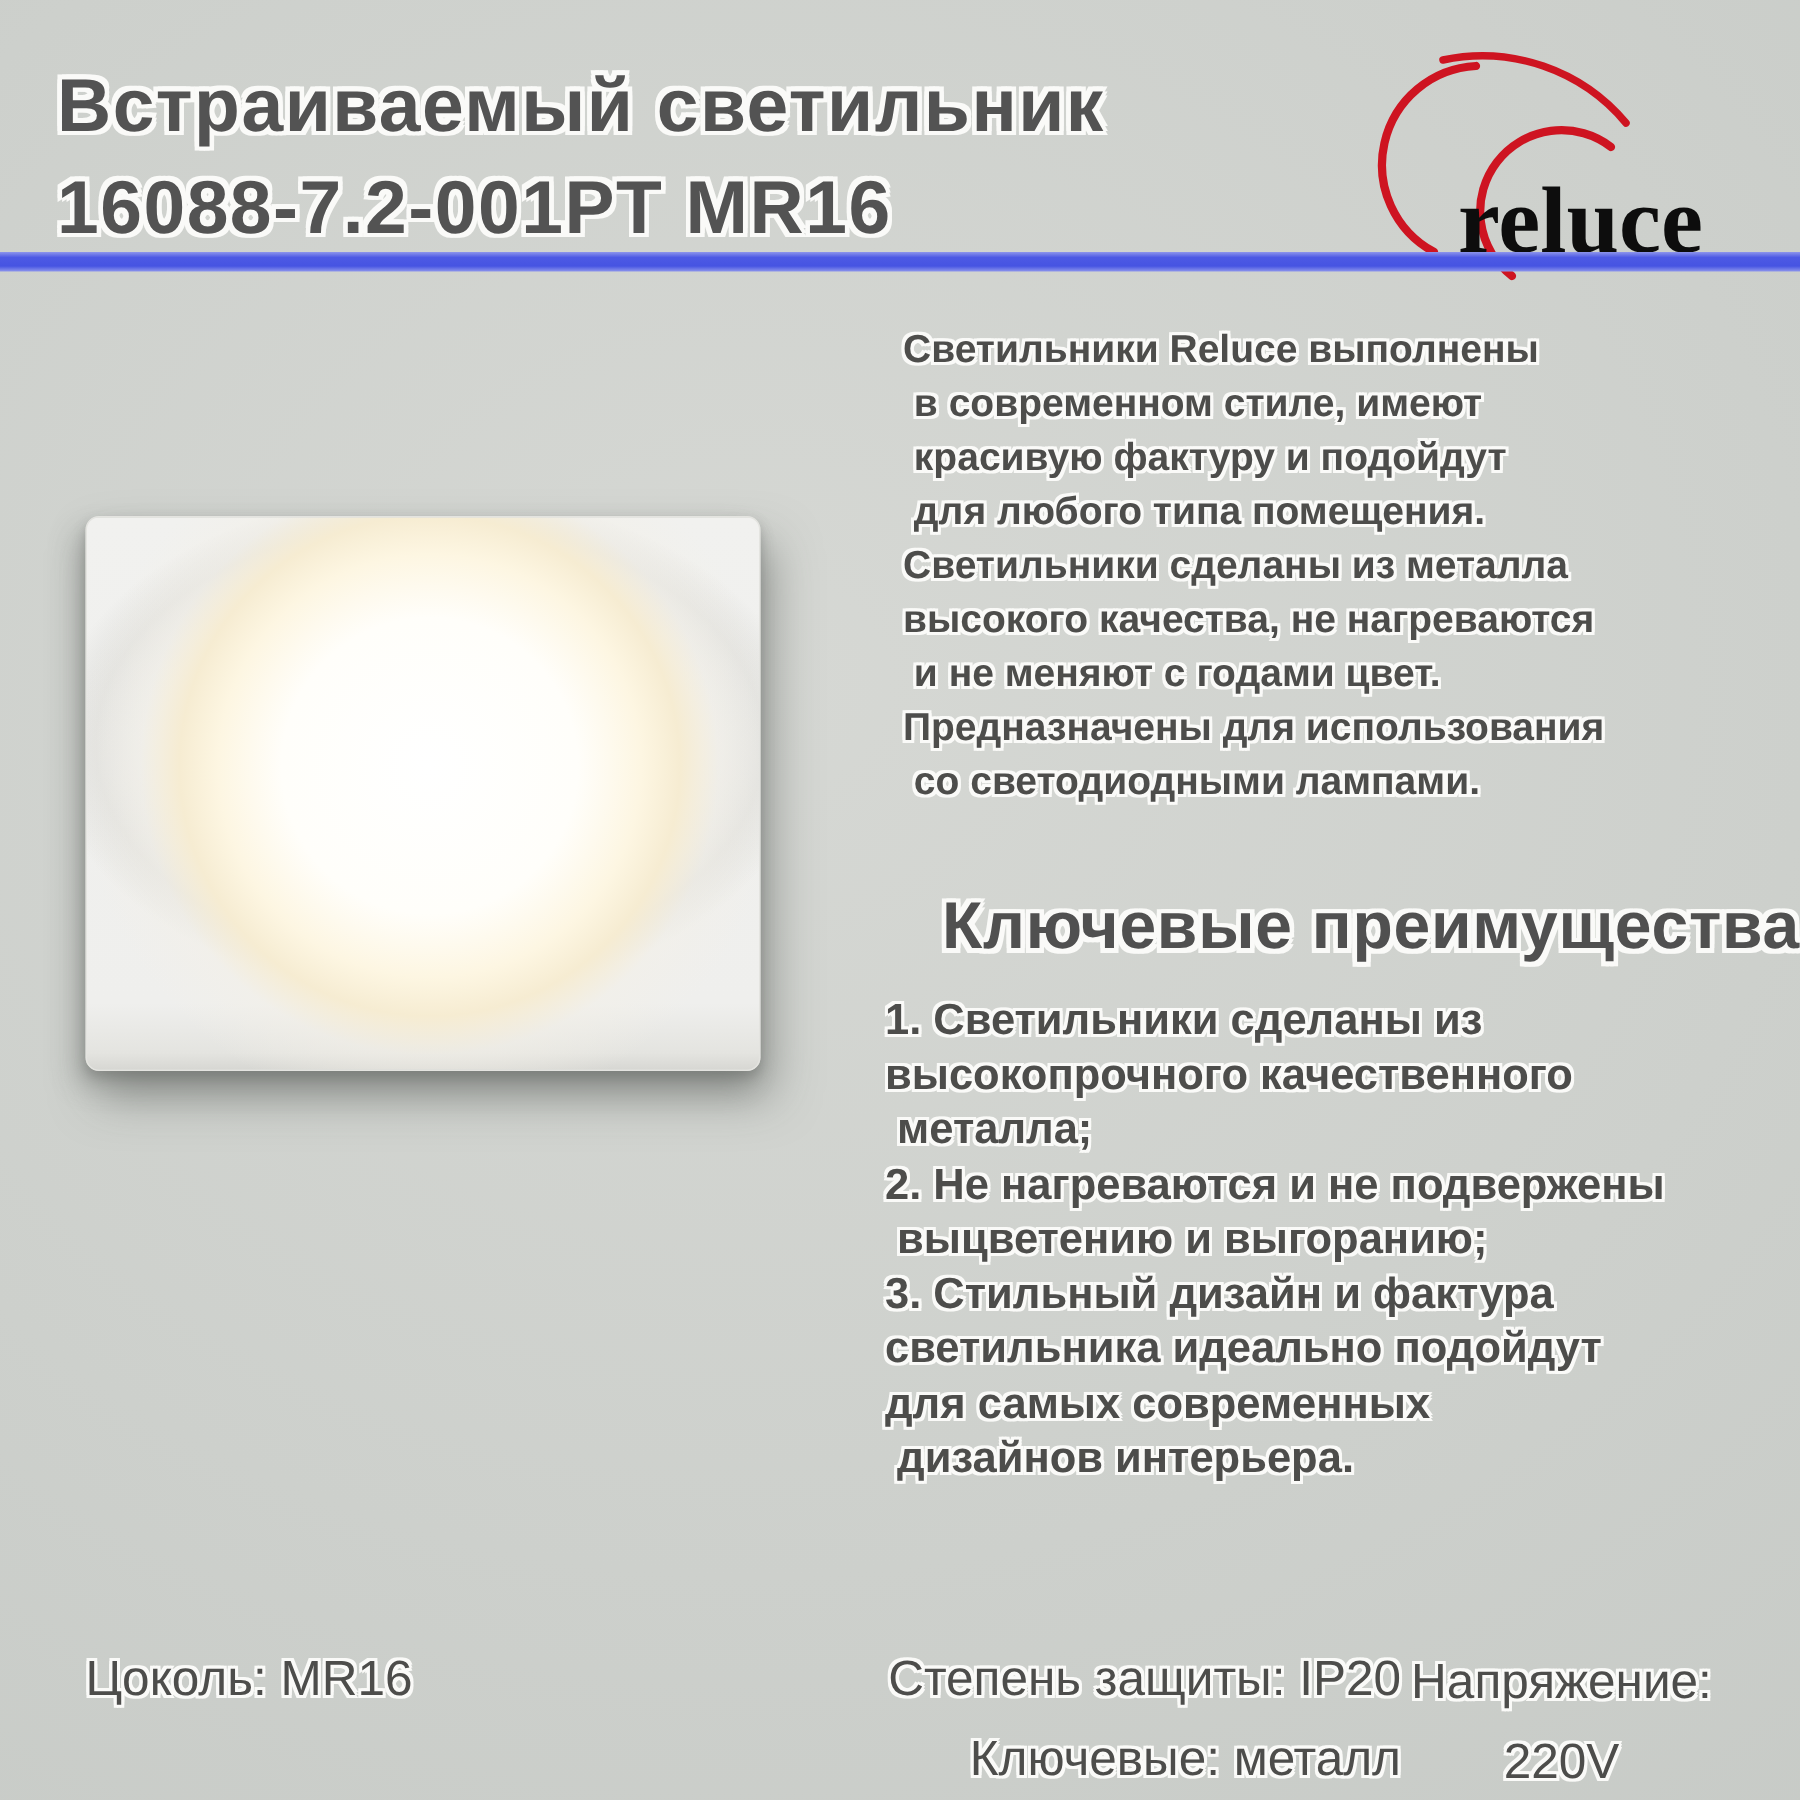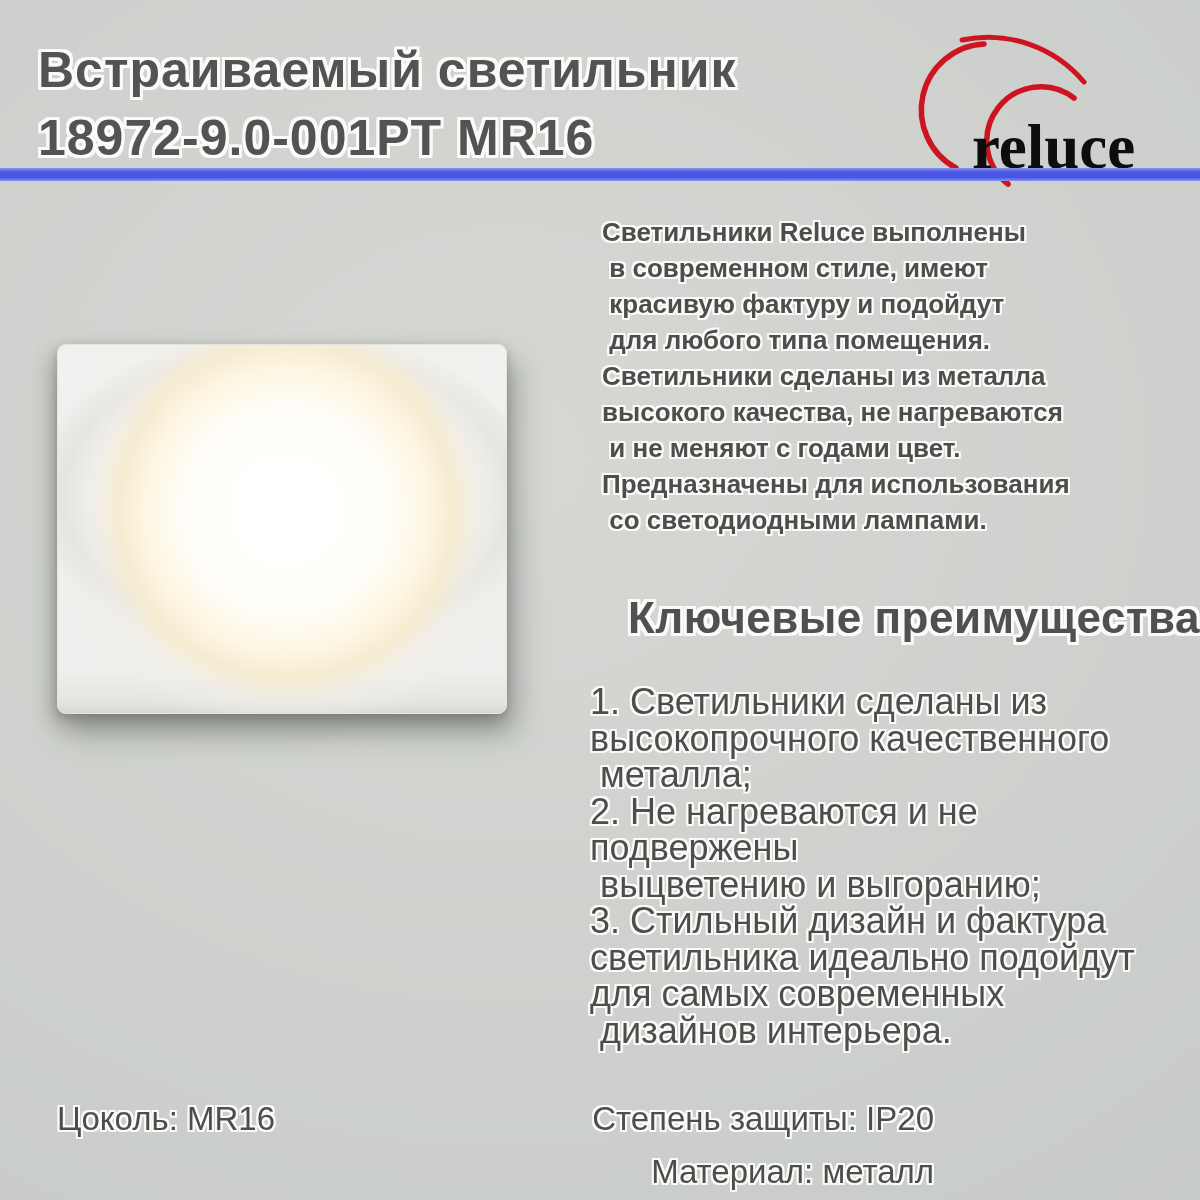--- a/index.html
+++ b/index.html
@@ -61,40 +61,39 @@
     color:#505050;
     text-shadow:
       -3px -3px 0 #fafaf8, 3px -3px 0 #fafaf8,
       -3px  3px 0 #fafaf8, 3px  3px 0 #fafaf8,
       -3px  0   0 #fafaf8, 3px  0   0 #fafaf8,
        0   -3px 0 #fafaf8, 0    3px 0 #fafaf8;
     margin-left: 43px;
   }
   .adv-list{
     position:absolute;left:590px;top:662px;width:600px;
-    font-size:36px;font-weight:normal;line-height:36.5px;
+    font-size:29px;font-weight:bold;line-height:36.5px;
     white-space:pre-wrap;
-    margin-top:22px;
   }
   .specs{
     position:absolute;left:0;top:1088px;width:1200px;height:112px;
     font-size:33px;font-weight:normal;line-height:53px;
   }
   .spec-socket{position:absolute;left:57px;top:4px;}
   .spec-mid{position:absolute;left:474px;top:4px;width:460px;text-align:right;}
   .spec-right{position:absolute;left:905px;top:6px;width:272px;text-align:center;}
 </style>
 </head>
 <body>
 
 <div class="canvas">
 
   <div class="title">
     <div>Встраиваемый светильник</div>
-    <div>18972-9.0-001PT MR16</div>
+    <div>16088-7.2-001PT MR16</div>
   </div>
 
   <div class="logo">
     <svg width="302" height="172" viewBox="0 0 302 172">
       <g fill="none" stroke="#ce1421" stroke-linecap="round">
         <path d="M 86 18 A 66 66 0 0 0 58 142" stroke-width="5.5"></path>
         <path d="M 64 14 A 125 125 0 0 1 186 56" stroke-width="5"></path>
         <path d="M 176 72 A 52 52 0 1 0 110 158" stroke-width="5.5"></path>
       </g>
       <text x="74" y="142" font-family="Liberation Serif, DejaVu Serif, serif" font-size="63" font-weight="bold" fill="#0d0d0d">reluce</text>
@@ -124,17 +123,21 @@
  выцветению и выгоранию;
 3. Стильный дизайн и фактура
 светильника идеально подойдут
 для самых современных
  дизайнов интерьера.</div>
 
   <div class="specs">
     <div class="spec-socket outlined">Цоколь: MR16</div>
     <div class="spec-mid">
       <div class="outlined">Степень защиты: IP20</div>
-      <div class="outlined">Материал: металл</div>
+      <div class="outlined">Ключевые: металл</div>
+    </div>
+    <div class="spec-right">
+      <div class="outlined">Напряжение:</div>
+      <div class="outlined">220V</div>
     </div>
   </div>
 
 </div>
 
 </body></html>

